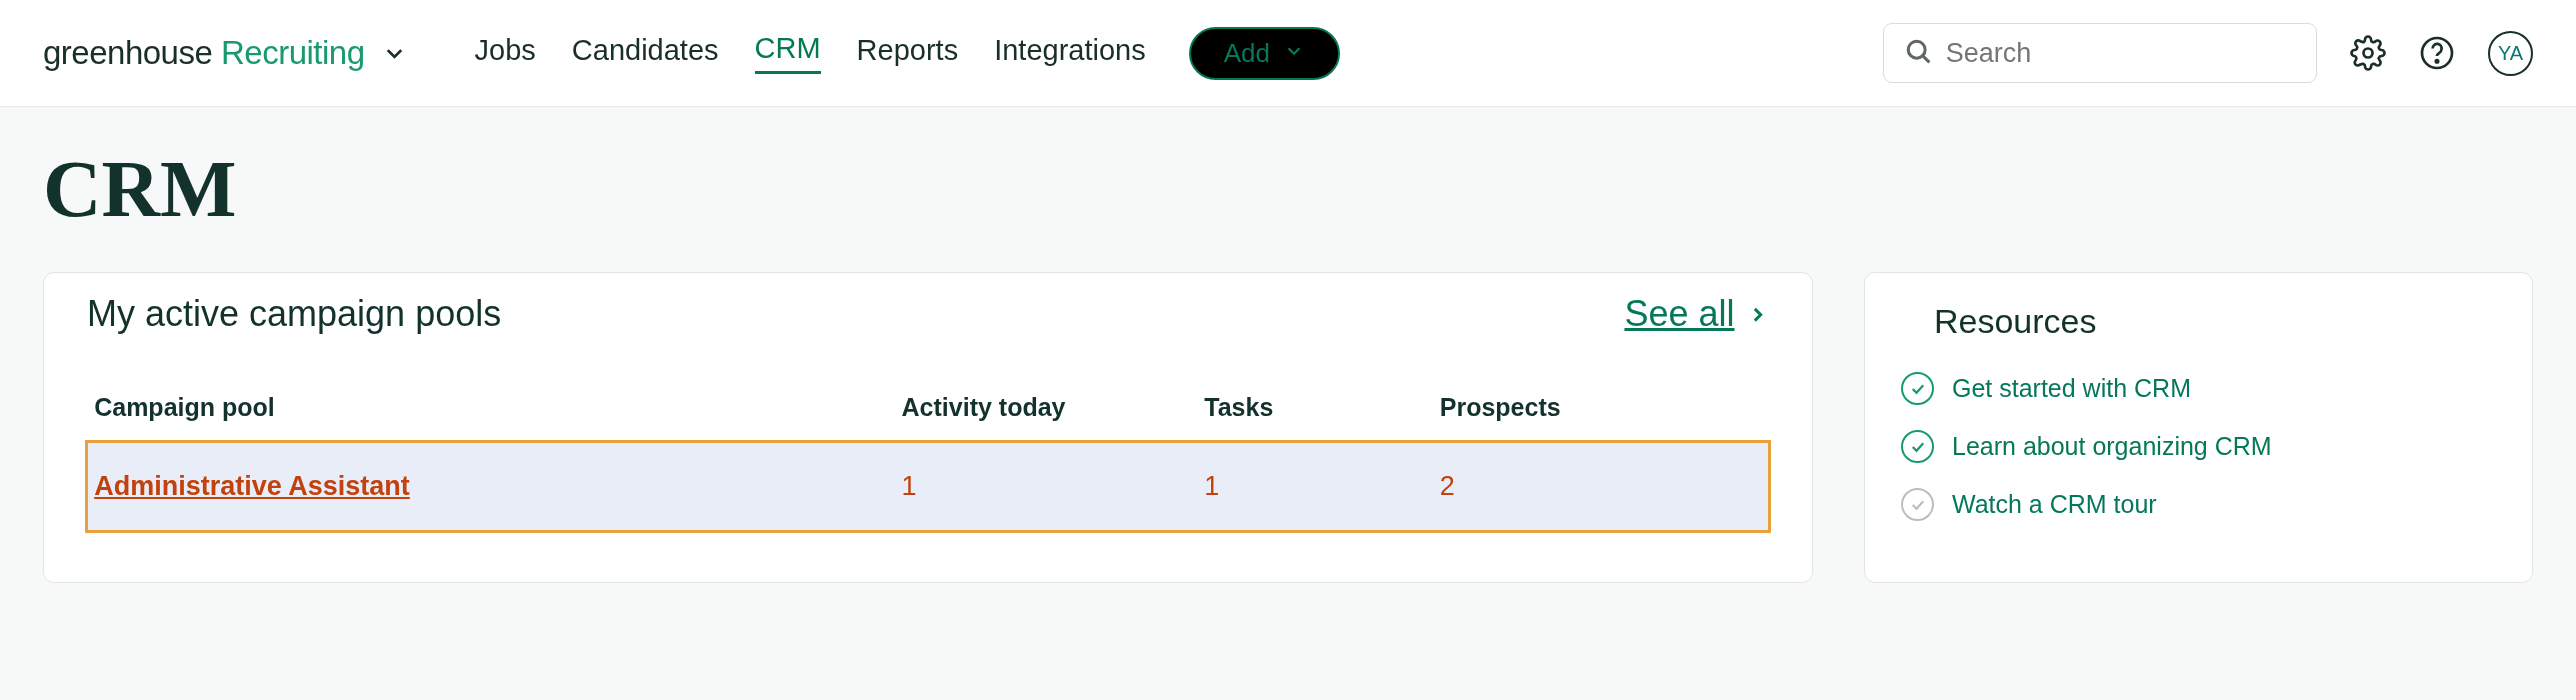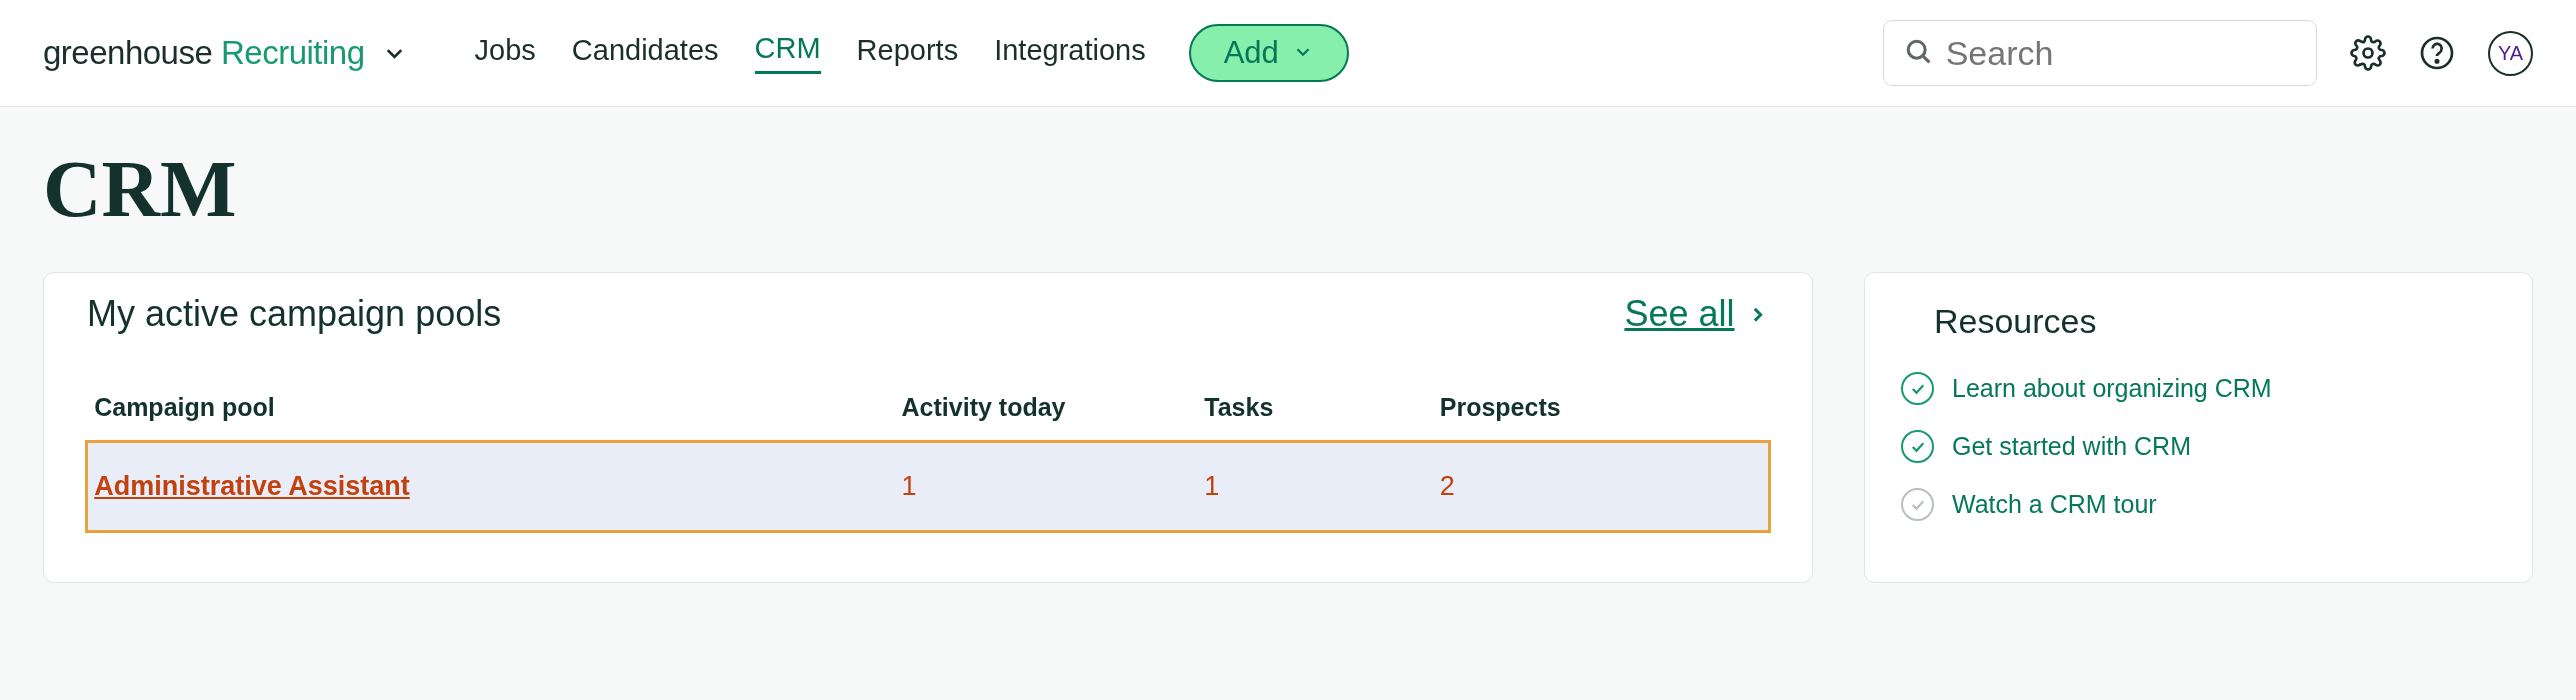--- a/index.html
+++ b/index.html
@@ -48,64 +48,64 @@
     color: #047857;
     border-bottom: 3.6px solid #047857;
   }
   .add-btn {
     margin-left: 43px;
     display: inline-flex;
     align-items: center;
     gap: 12.7px;
     border: 2.7px solid #047857;
     color: #047857;
-    background: #86efac;
+    background: #000000;
     border-radius: 36px;
-    font-size: 31px;
+    font-size: 26px;
     padding: 9px 33px;
     cursor: pointer;
   }
   .header-right {
     margin-left: auto;
     display: flex;
     align-items: center;
     gap: 33px;
   }
   .search-box {
     display: flex;
     align-items: center;
     border: 1.8px solid #d8dcdc;
     border-radius: 9px;
     padding: 12.7px 20px;
     width: 434px;
   }
   .search-box input {
     border: none;
     outline: none;
-    font-size: 34px;
+    font-size: 27px;
     color: #6b7572;
     margin-left: 12.7px;
     width: 100%;
     background: transparent;
   }
   .icon-btn {
     cursor: pointer;
     display: inline-flex;
     align-items: center;
     justify-content: center;
   }
   .avatar {
     width: 45px; height: 45px;
     border: 2.7px solid #1a2e2a;
     border-radius: 50%;
     display: inline-flex;
     align-items: center;
     justify-content: center;
     font-size: 20px;
-    color: #4c1d95;
+    color: #0f766e;
     cursor: pointer;
   }
   
   .page {
     padding: 36px 43px;
   }
   .page-title {
     font-family: Georgia, "Times New Roman", serif;
     font-size: 81px;
     color: #13322b;
@@ -292,29 +292,29 @@
 
     <div class="card side-card">
       <div class="resources-title">Resources</div>
 
       <div class="res-item">
         <span class="check-circle">
           <svg width="18" height="18" viewBox="0 0 24 24" fill="none" stroke-width="3">
               <polyline points="5 12 10 17 19 7"></polyline>
             </svg>
         </span>
-        <span class="link">Learn about organizing CRM</span>
+        <span class="link">Get started with CRM</span>
       </div>
       <div class="res-item">
         <span class="check-circle">
           <svg width="18" height="18" viewBox="0 0 24 24" fill="none" stroke-width="3">
               <polyline points="5 12 10 17 19 7"></polyline>
             </svg>
         </span>
-        <span class="link">Get started with CRM</span>
+        <span class="link">Learn about organizing CRM</span>
       </div>
       <div class="res-item">
         <span class="check-circle muted">
           <svg width="18" height="18" viewBox="0 0 24 24" fill="none" stroke-width="3">
               <polyline points="5 12 10 17 19 7"></polyline>
             </svg>
         </span>
         <span class="link muted">Watch a CRM tour</span>
       </div>
     </div>

